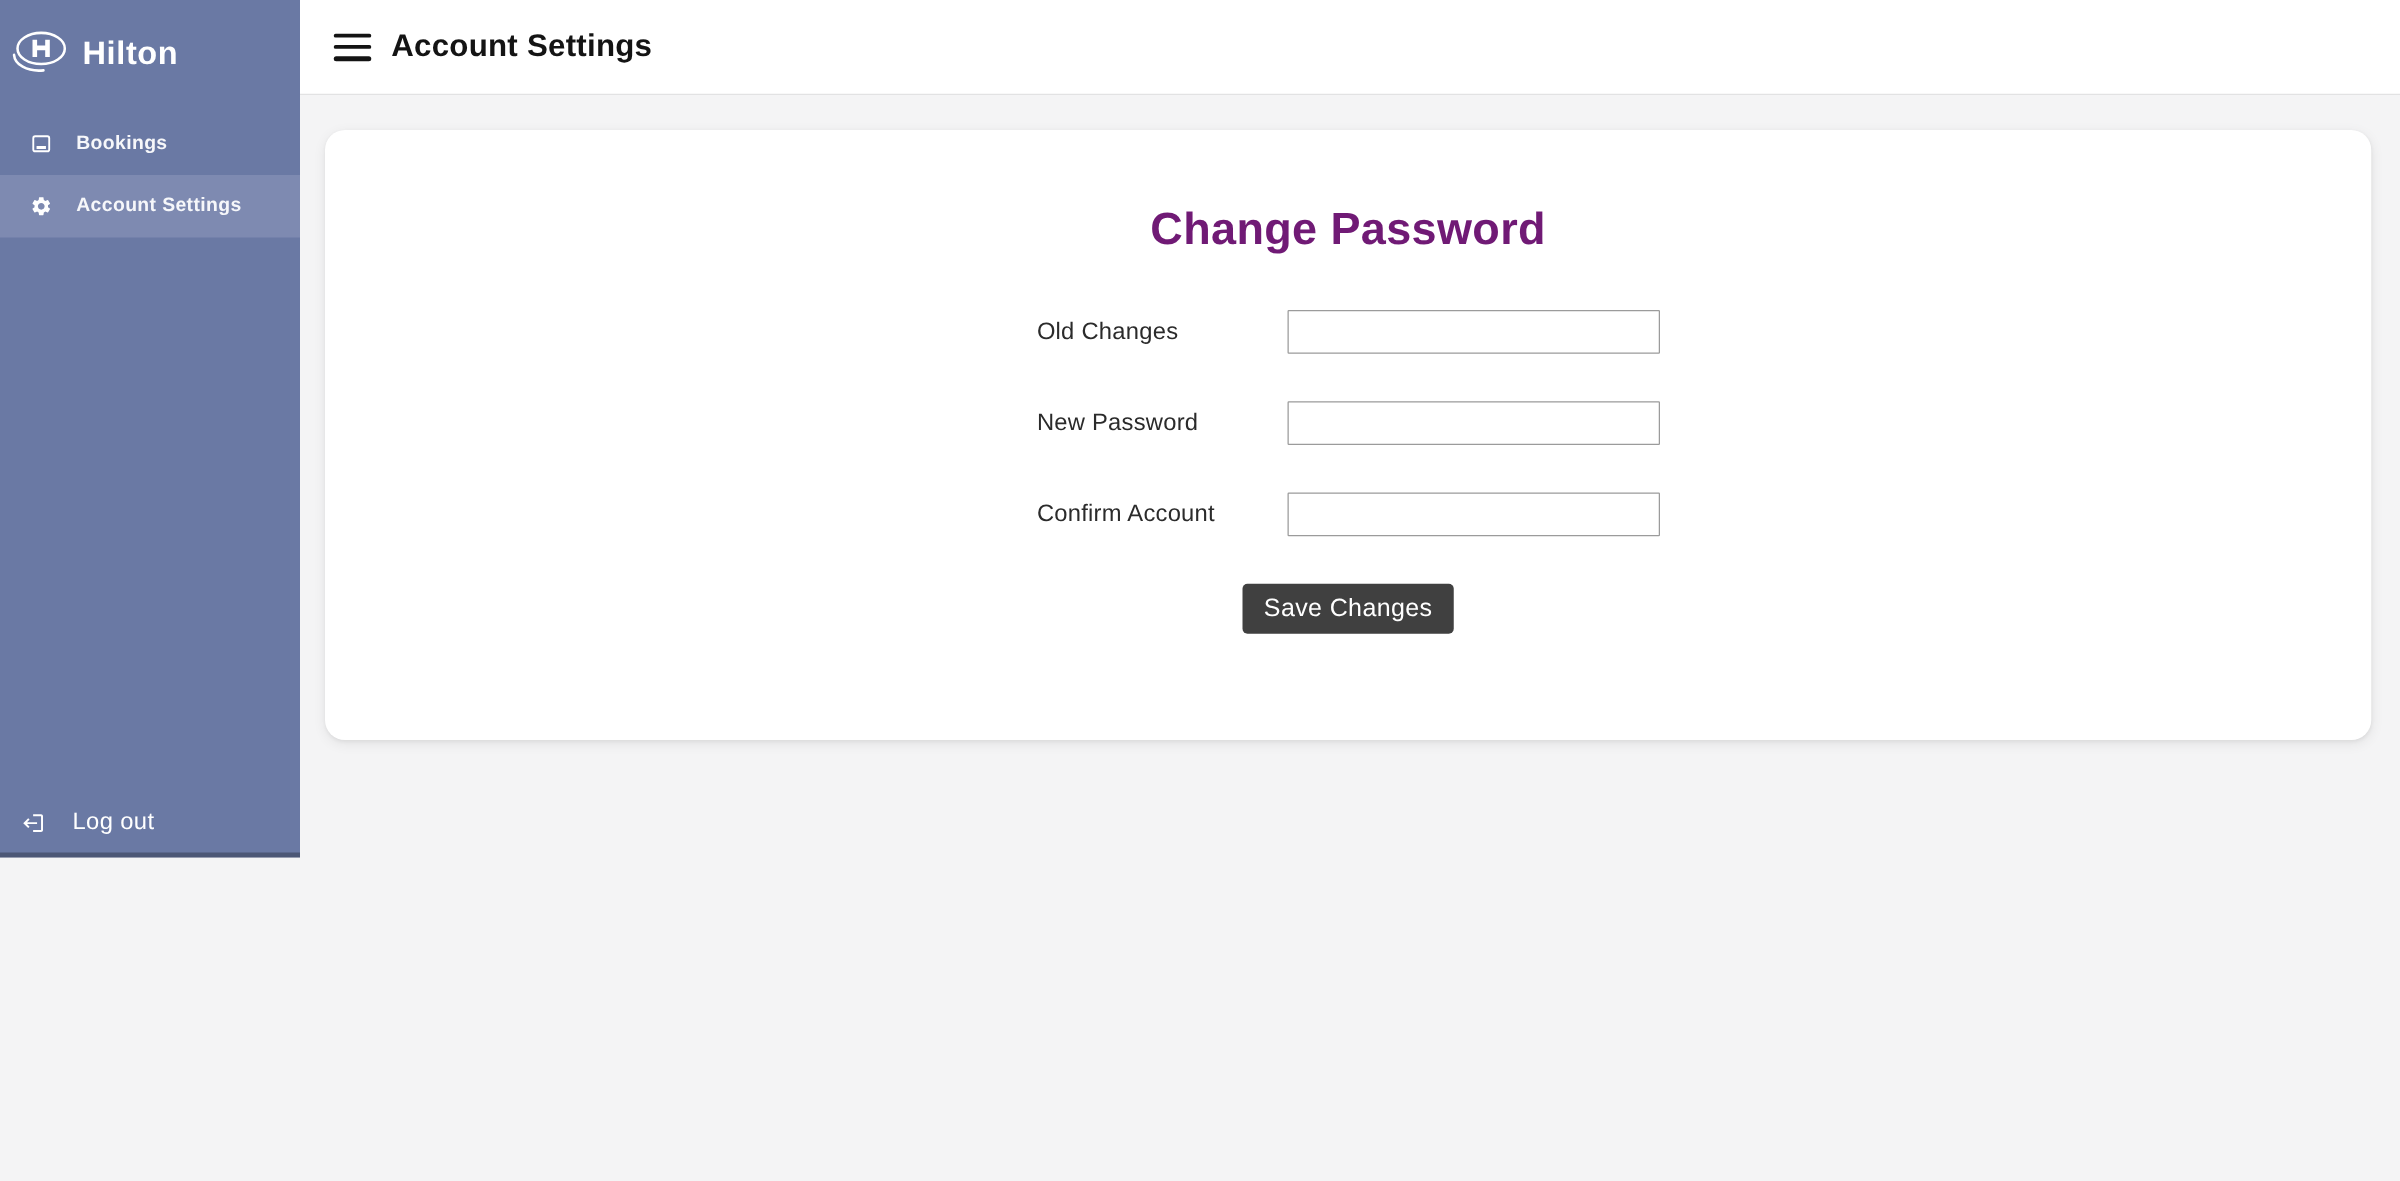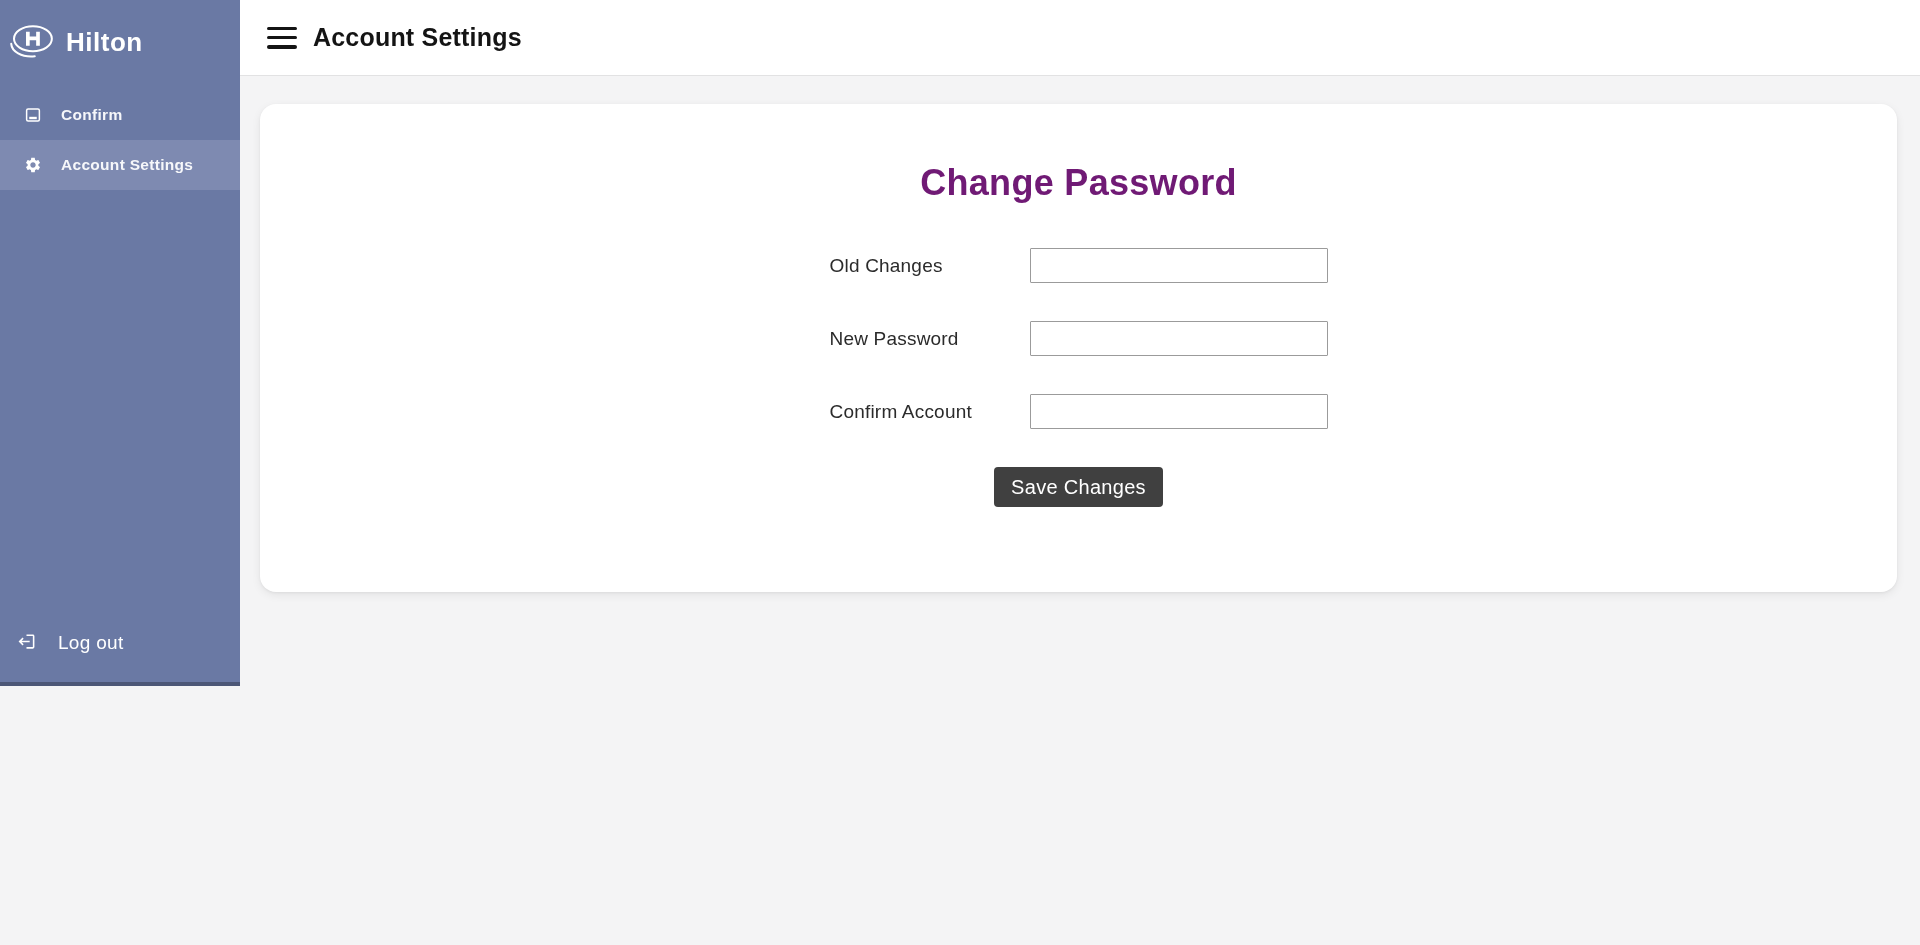--- a/index.html
+++ b/index.html
@@ -41,21 +41,21 @@
     font-size:15.5px; font-weight:600; letter-spacing:0.3px;
     color:#f6f7fa;
   }
   .nav-item.selected { background:#7e8ab1; }
   .nav-icon { width:18px; height:18px; margin-right:19px; display:flex; align-items:center; justify-content:center; }
   .nav-icon svg { width:18px; height:18px; }
 
   .sidebar-spacer { flex:1; }
   .logout-item {
     height:52px;
-    display:flex; align-items:flex-start;
+    display:flex; align-items:center;
     padding-left:17px; margin-bottom:2px;
     cursor:pointer;
     font-size:19px; font-weight:500; letter-spacing:0.3px; color:#ffffff;
   }
   .logout-icon { width:19px; height:19px; margin-right:22px; display:flex; align-items:center; }
   .logout-icon svg { width:19px; height:19px; }
 
   
   .main { flex:1; display:flex; flex-direction:column; height:945px; }
   .topbar {
@@ -135,21 +135,21 @@
   </div>
 
   <nav class="nav">
     <div class="nav-item">
       <span class="nav-icon">
         <svg viewBox="0 0 24 24" fill="none" stroke="#ffffff">
           <rect x="3.5" y="4" width="17" height="16" rx="2" stroke-width="2"></rect>
           <path d="M7 16 h10" stroke-width="3.2"></path>
         </svg>
       </span>
-      <span class="nav-label">Confirm</span>
+      <span class="nav-label">Bookings</span>
     </div>
 
 
     <div class="nav-item selected">
       <span class="nav-icon">
         <svg viewBox="0 0 24 24" fill="#ffffff">
           <path d="M19.14 12.94c.04-.3.06-.61.06-.94 0-.32-.02-.64-.07-.94l2.03-1.58c.18-.14.23-.41.12-.61l-1.92-3.32c-.12-.22-.37-.29-.59-.22l-2.39.96c-.5-.38-1.03-.7-1.62-.94l-.36-2.54c-.04-.24-.24-.41-.48-.41h-3.84c-.24 0-.43.17-.47.41l-.36 2.54c-.59.24-1.13.57-1.62.94l-2.39-.96c-.22-.08-.47 0-.59.22L2.74 8.87c-.12.21-.08.47.12.61l2.03 1.58c-.05.3-.09.63-.09.94s.02.64.07.94l-2.03 1.58c-.18.14-.23.41-.12.61l1.92 3.32c.12.22.37.29.59.22l2.39-.96c.5.38 1.03.7 1.62.94l.36 2.54c.05.24.24.41.48.41h3.84c.24 0 .44-.17.47-.41l.36-2.54c.59-.24 1.13-.56 1.62-.94l2.39.96c.22.08.47 0 .59-.22l1.92-3.32c.12-.22.07-.47-.12-.61l-2.01-1.58zM12 15.6c-1.98 0-3.6-1.62-3.6-3.6s1.62-3.6 3.6-3.6 3.6 1.62 3.6 3.6-1.62 3.6-3.6 3.6z"></path>
         </svg>
       </span>
       <span class="nav-label">Account Settings</span>

